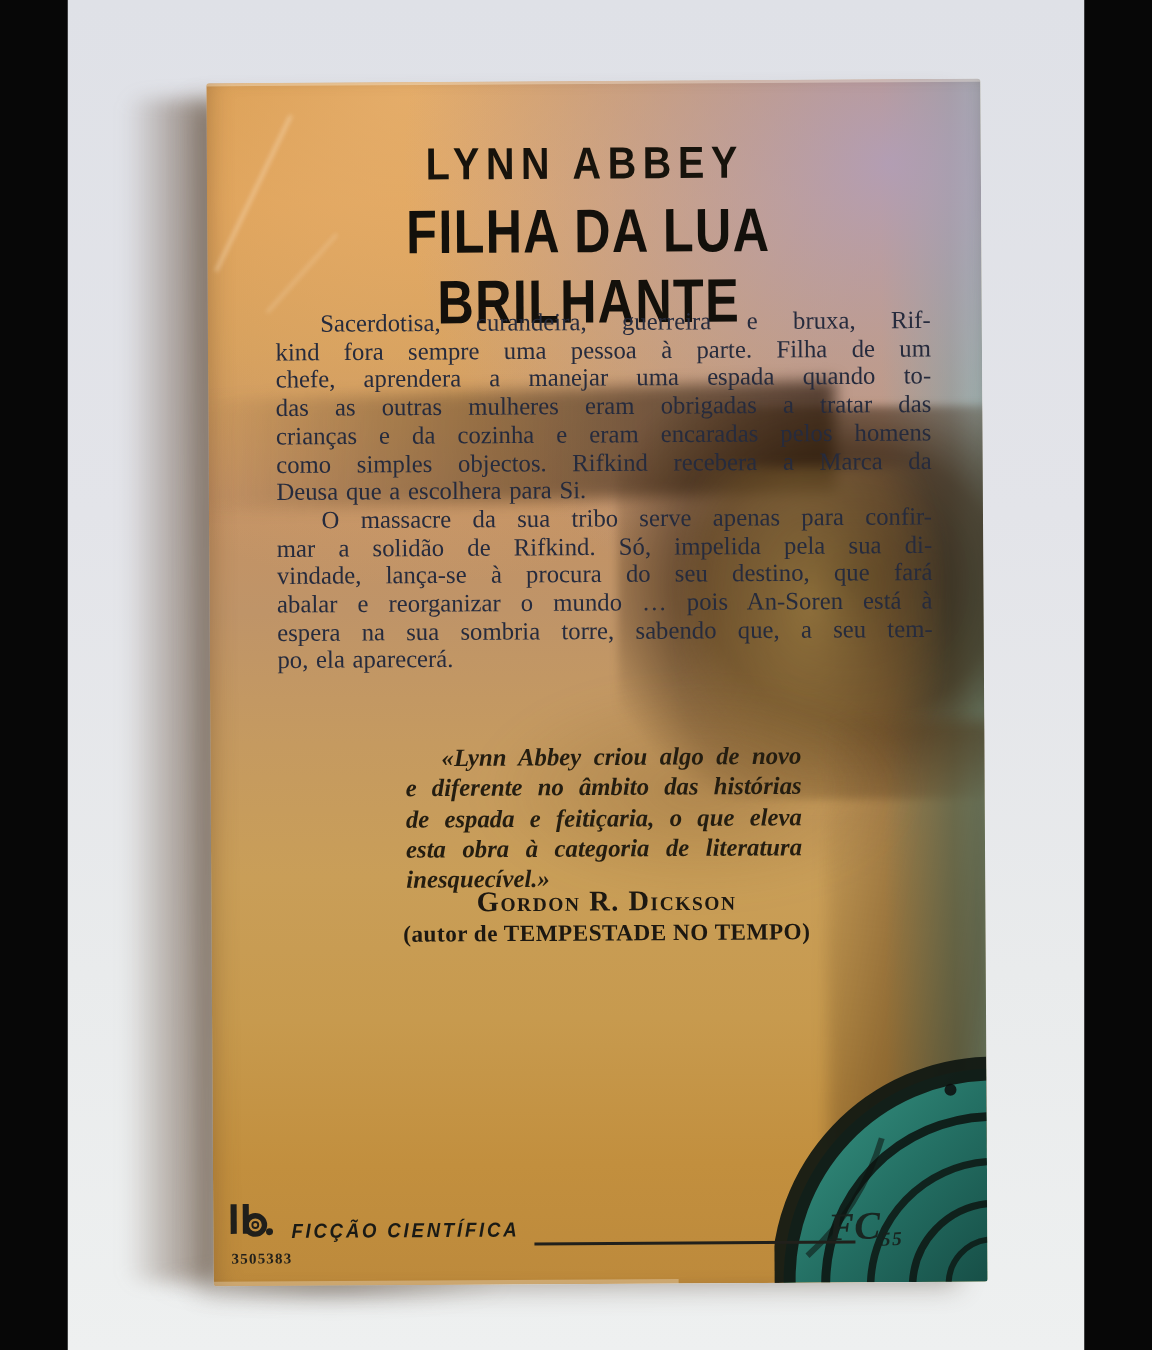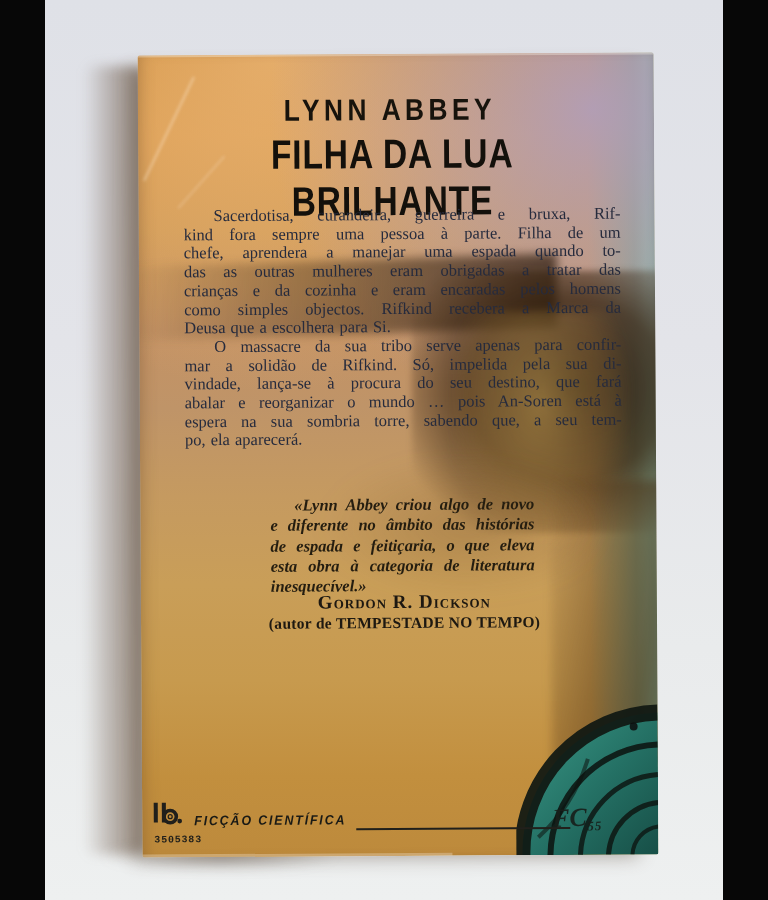--- a/index.html
+++ b/index.html
@@ -74,21 +74,21 @@
   
   .logo{position:absolute;left:10px;top:744px;width:36px;height:30px;}
   .collection{position:absolute;left:52px;top:758px;color:#1a1a15;
     font-family:"Liberation Sans",sans-serif;font-style:italic;font-weight:700;font-size:13.5px;
     letter-spacing:2px;transform:scaleX(.92);transform-origin:left center;white-space:nowrap;}
   .rule{position:absolute;left:214px;top:774px;width:214px;height:2px;background:#21201b;}
   .fc{position:absolute;left:410px;top:750px;color:rgba(24,32,27,.92);
     font-style:italic;font-weight:600;font-size:26px;transform:rotate(-2deg);}
   .fc .fc-num{font-size:13px;vertical-align:-5px;letter-spacing:1px;}
   .catalog{position:absolute;left:12px;top:779px;color:#23211b;
-    font-family:Liberation Mono, monospace;font-weight:700;font-size:10px;letter-spacing:.8px;}
+    font-family:Liberation Serif, serif;font-weight:700;font-size:10px;letter-spacing:.8px;}
 
   .serpent{position:absolute;right:0;bottom:0;width:142px;height:168px;}
 </style>
 </head>
 <body>
 
 <div class="stage">
   <div class="photo-bg"></div>
   <div class="bar left"></div>
   <div class="bar right"></div>

